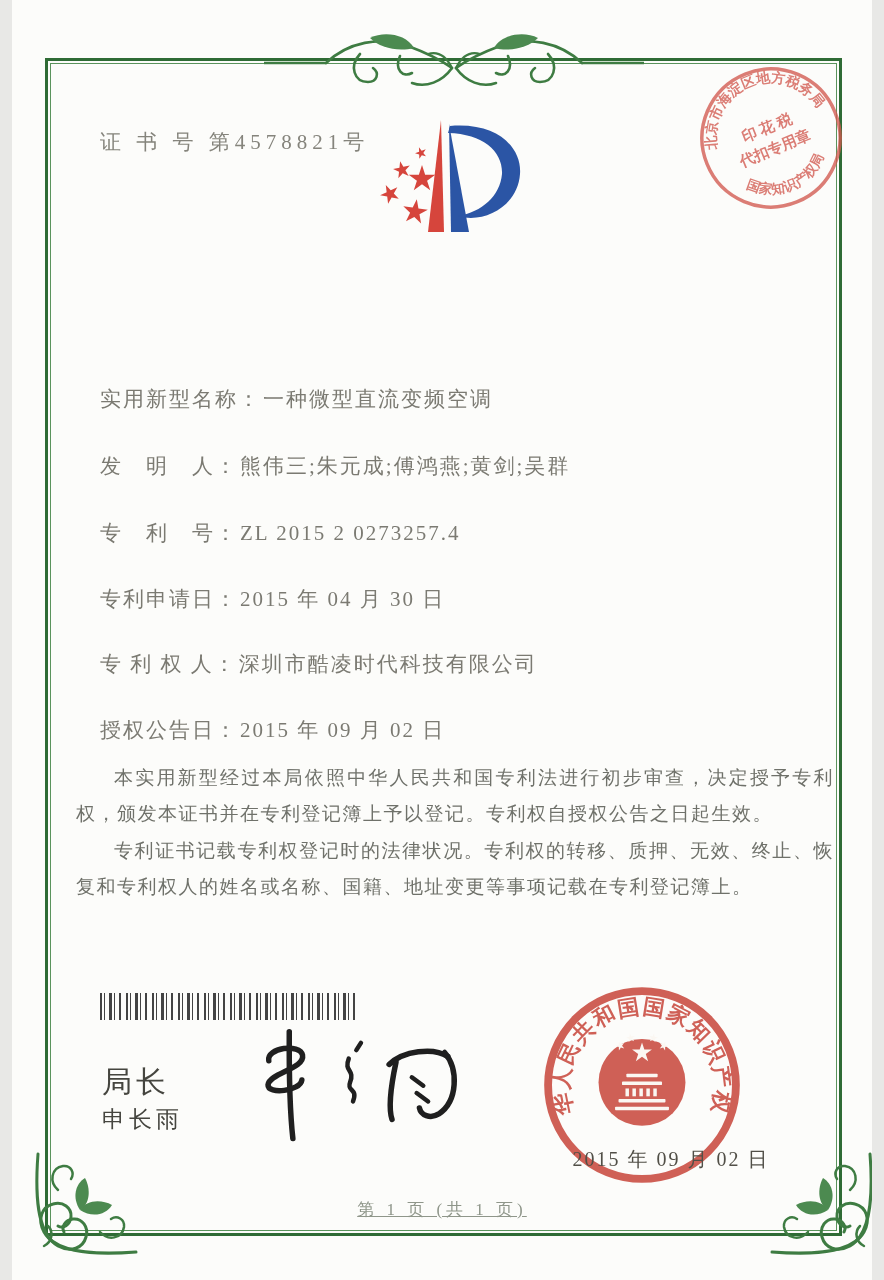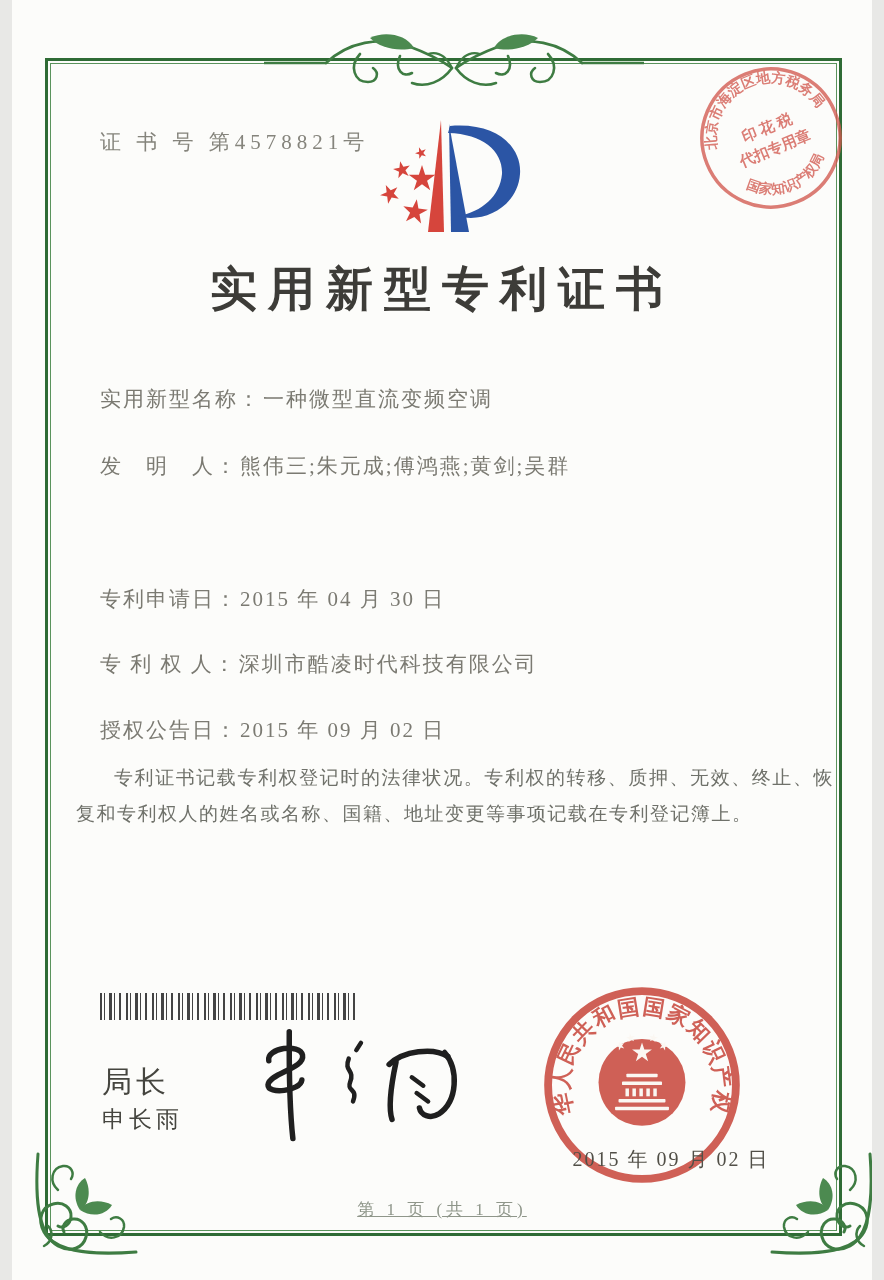--- a/index.html
+++ b/index.html
@@ -145,39 +145,42 @@
     <text font-size="14" fill="#d25a50" font-weight="bold">
       <textPath href="#taxTop" startOffset="50%" text-anchor="middle">北京市海淀区地方税务局</textPath>
     </text>
     <text font-size="13.5" fill="#d25a50" font-weight="bold">
       <textPath href="#taxBot" startOffset="50%" text-anchor="middle">国家知识产权局</textPath>
     </text>
     <text x="80" y="74" font-size="15" fill="#d25a50" font-weight="bold" text-anchor="middle">印 花 税</text>
     <text x="80" y="96" font-size="15" fill="#d25a50" font-weight="bold" text-anchor="middle">代扣专用章</text>
   </svg>
 
-  <div class="title">实用新型专利证书</div>
 
   <div class="field" style="top:452px">
     <span class="lbl">发　明　人：</span><span>熊伟三;朱元成;傅鸿燕;黄剑;吴群</span>
   </div>
   <div class="field" style="top:385px">
     <span class="lbl">实用新型名称：</span><span>一种微型直流变频空调</span>
   </div>
+  <div class="field" style="top:519px">
+    <span class="lbl">专　利　号：</span><span>ZL 2015 2 0273257.4</span>
+  </div>
   <div class="field" style="top:585px">
     <span class="lbl">专利申请日：</span><span>2015 年 04 月 30 日</span>
   </div>
   <div class="field" style="top:650px">
     <span class="lbl">专 利 权 人：</span><span>深圳市酷凌时代科技有限公司</span>
   </div>
   <div class="field" style="top:716px">
     <span class="lbl">授权公告日：</span><span>2015 年 09 月 02 日</span>
   </div>
 
   <div class="body-text">
+    <p>本实用新型经过本局依照中华人民共和国专利法进行初步审查，决定授予专利权，颁发本证书并在专利登记簿上予以登记。专利权自授权公告之日起生效。</p>
     <p>专利证书记载专利权登记时的法律状况。专利权的转移、质押、无效、终止、恢复和专利权人的姓名或名称、国籍、地址变更等事项记载在专利登记簿上。</p>
   </div>
 
   <div class="barcode"></div>
 
   <div class="signer-title">局长</div>
   <div class="signer-name">申长雨</div>
 
   <svg class="signature-svg" width="240" height="120" viewBox="0 0 240 120">
     <g fill="none" stroke="#1f1f1f" stroke-width="5.5" stroke-linecap="round" stroke-linejoin="round">

